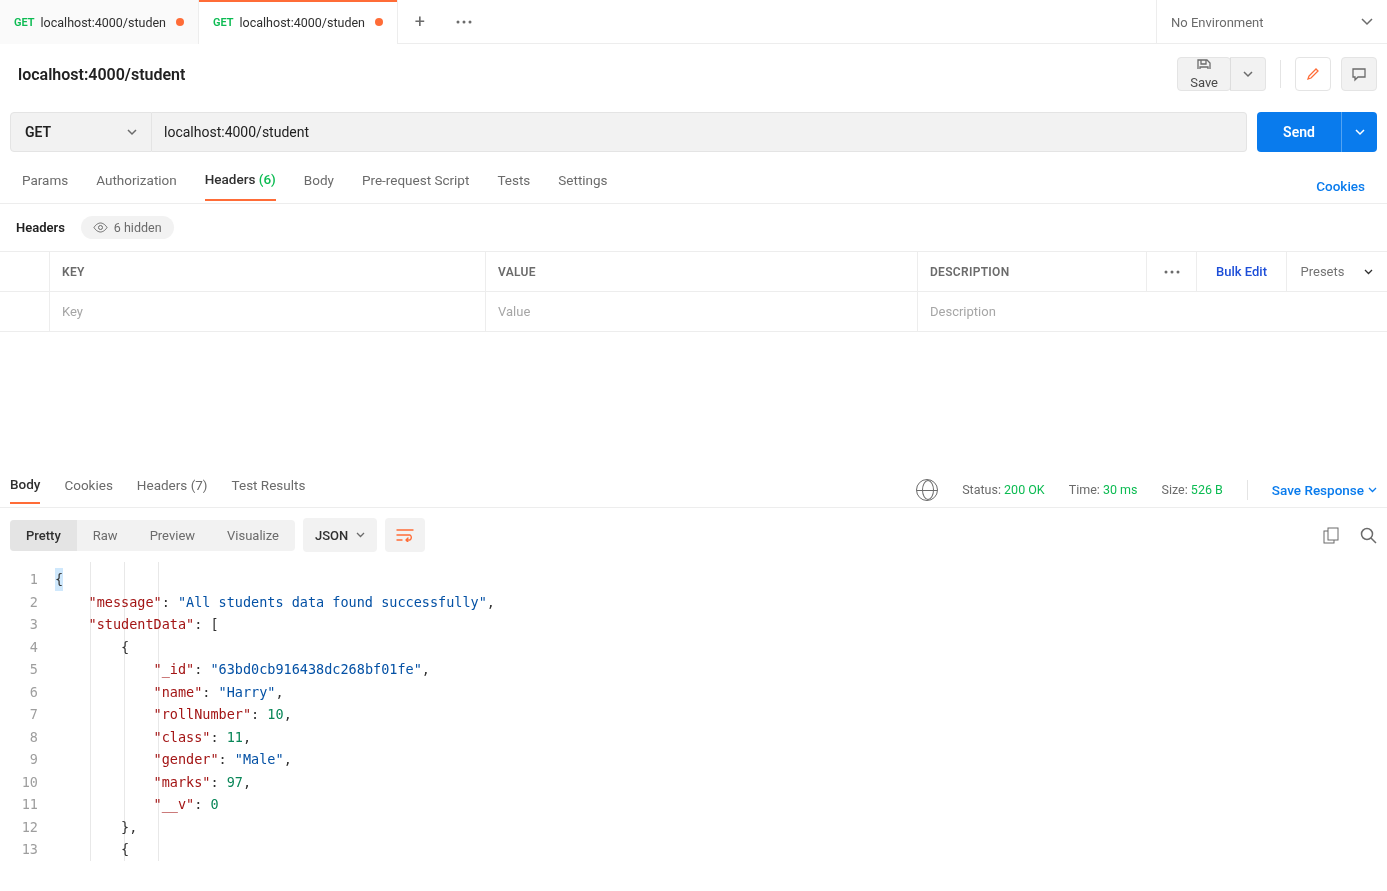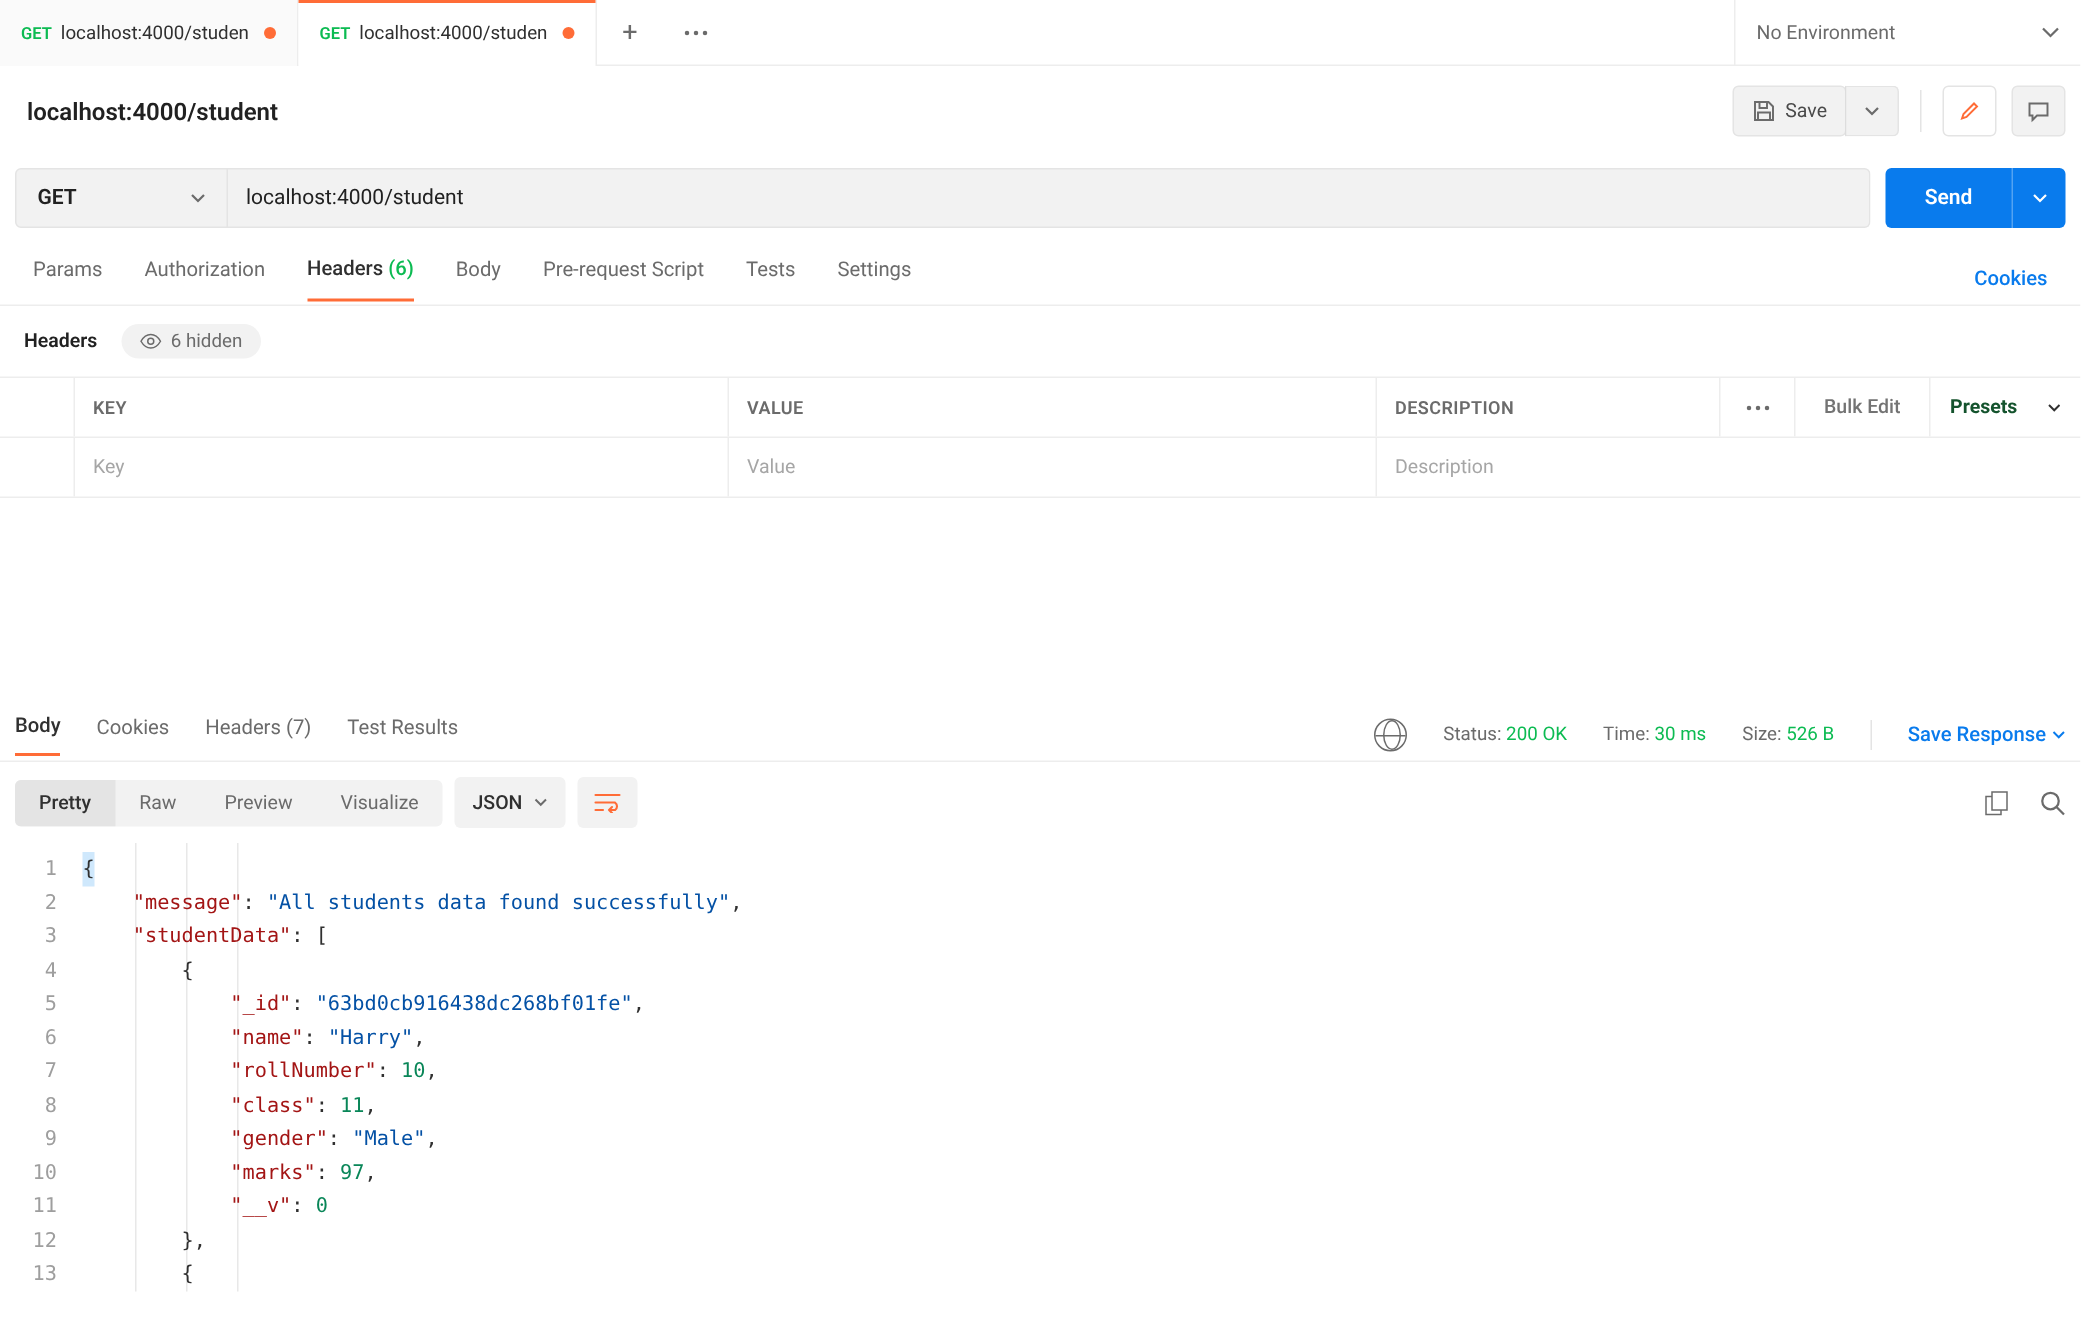--- a/index.html
+++ b/index.html
@@ -11,21 +11,21 @@
   .tab.active::after { content:''; position:absolute; left:0; right:0; top:0; height:2px; background:#ff6c37; }
   .tab .method { color:#0cbb52; font-weight:600; font-size:11px; }
   .tab .title { color:#303030; }
   .tab .dot { width:8px; height:8px; border-radius:50%; background:#ff6c37; margin-left:4px; }
   .tab-add { width:44px; display:flex; align-items:center; justify-content:center; color:#6b6b6b; font-size:18px; cursor:pointer; }
   .tab-more { width:44px; display:flex; align-items:center; justify-content:center; color:#6b6b6b; cursor:pointer; }
   .env { margin-left:auto; width:231px; height:44px; border-left:1px solid #ededed; display:flex; align-items:center; justify-content:space-between; padding:0 14px; color:#6b6b6b; font-size:13px; cursor:pointer;}
   .titlebar { height:60px; display:flex; align-items:center; padding:0 10px; }
   .req-title { font-size:16px; font-weight:600; padding-left:8px; }
   .title-actions { margin-left:auto; display:flex; gap:10px; align-items:center; }
-  .btn { display:flex; align-items:center; gap:6px; border-radius:4px; height:34px; padding:0 12px; border:1px solid #e4e4e4; background:#f2f2f2; color:#4a4a4a; font-size:13px; cursor:pointer; }
+  .btn { display:flex; align-items:center; gap:6px; border-radius:4px; height:34px; padding:0 12px; border:1px solid #e4e4e4; background:#f2f2f2; color:#4a4a4a; font-size:13px; cursor:pointer;flex-direction:column; }
   .btn.flat { background:#f2f2f2; }
   .btn.ghost { background:#fff; }
   .btn.icon { padding:0; width:36px; justify-content:center; }
   .vline { width:1px; height:28px; background:#e4e4e4; margin:0 4px;}
   .urlrow { padding:8px 10px 0 10px; display:flex; gap:10px; }
   .method-select { width:142px; height:40px; background:#f2f2f2; border:1px solid #e4e4e4; border-radius:4px 0 0 4px; display:flex; align-items:center; justify-content:space-between; padding:0 14px; font-weight:600; font-size:14px; cursor:pointer;}
   .url-input { flex:1; height:40px; border:1px solid #e4e4e4; border-left:none; border-radius:0 4px 4px 0; background:#f2f2f2; display:flex; align-items:center; padding:0 12px; font-size:14px; }
   .url-wrap { flex:1; display:flex; }
   .send-btn { width:120px; height:40px; background:#097bed; color:#fff; border-radius:4px; display:flex; align-items:center; font-weight:600; font-size:14px; cursor:pointer; }
   .send-btn .s-label { flex:1; text-align:center; }
@@ -40,22 +40,22 @@
   .hdr-row .chip { background:#f2f2f2; border-radius:14px; padding:4px 12px; display:flex; gap:6px; align-items:center; color:#6b6b6b; font-size:12.5px; cursor:pointer;}
   .table { border-top:1px solid #ededed; }
   .trow { display:flex; border-bottom:1px solid #ededed; height:40px; align-items:stretch; }
   .cell { padding:0 12px; display:flex; align-items:center; border-right:1px solid #ededed; font-size:13px; color:#303030;}
   .cell:last-child{ border-right:none; }
   .cell.c-chk { width:50px; justify-content:center; }
   .cell.c-key { width:436px; }
   .cell.c-val { width:432px; }
   .cell.c-desc { flex:1; }
   .cell.c-act { width:50px; justify-content:center; color:#6b6b6b; cursor:pointer;}
-  .cell.c-bulk { width:90px; justify-content:center; color:#737373; cursor:pointer; font-weight:500;}
-  .cell.c-presets { width:100px; justify-content:center; gap:20px; color:#14532d; cursor:pointer; font-weight:700;}
+  .cell.c-bulk { width:90px; justify-content:center; color:#1d4ed8; cursor:pointer; font-weight:500;}
+  .cell.c-presets { width:100px; justify-content:center; gap:20px; color:#737373; cursor:pointer; font-weight:400;}
   .th { font-weight:600; font-size:12px; color:#6b6b6b; letter-spacing:0.3px;}
   .ph { color:#a6a6a6; font-size:13px; }
   .resp-bar { display:flex; padding:0 10px; margin-top:140px; height:36px; align-items:center; gap:24px; border-bottom:1px solid #ededed; font-size:13.5px; color:#6b6b6b;}
   .resp-bar .rt { cursor:pointer; padding-bottom:10px; }
   .resp-bar .rt.active { color:#303030; border-bottom:2px solid #ff6c37; font-weight:500;}
   .resp-bar .spacer { flex:1; }
   .resp-bar .meta { color:#6b6b6b; font-size:12.5px; }
   .resp-bar .meta .g { color:#0cbb52; }
   .resp-bar .save-resp { color:#097bed; cursor:pointer; font-weight:500; display:flex; gap:4px; align-items:center;}
   .resp-bar .globe { width:22px; height:22px; border:1.5px solid #6b6b6b; border-radius:50%; position:relative; cursor:pointer;}

